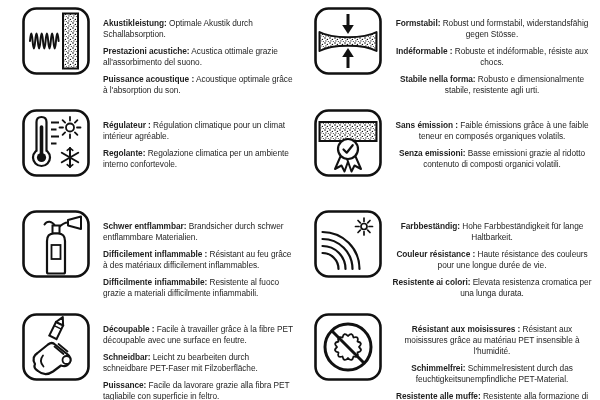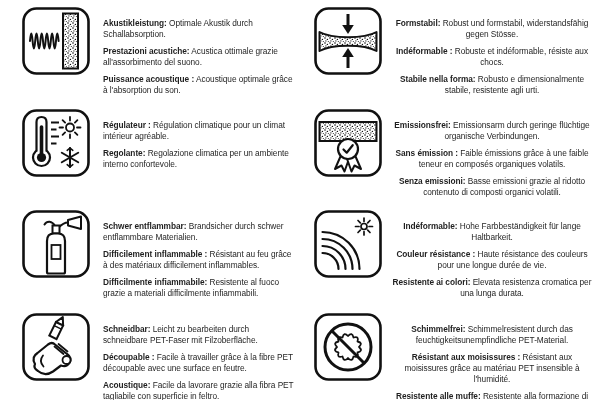--- a/index.html
+++ b/index.html
@@ -109,21 +109,20 @@
       </defs>
       <rect x="1.5" y="1.5" width="65" height="65" rx="13" fill="#fff" stroke="#111" stroke-width="2.6"></rect>
       <rect x="5.5" y="13" width="57" height="19" fill="url(#p4)" stroke="#111" stroke-width="2"></rect>
       <polygon points="28,44 21,60 27.5,56.5 30.5,62.5 36,47" fill="#fff" stroke="#111" stroke-width="2" stroke-linejoin="round"></polygon>
       <polygon points="40,44 47,60 40.5,56.5 37.5,62.5 32,47" fill="#fff" stroke="#111" stroke-width="2" stroke-linejoin="round"></polygon>
       <circle cx="34" cy="40" r="10" fill="#fff" stroke="#111" stroke-width="2.2"></circle>
       <path d="M29.5,40.5 l3.2,3.2 l6,-7.5" fill="none" stroke="#111" stroke-width="2.2" stroke-linecap="round" stroke-linejoin="round"></path>
     </svg>
   </div>
   <div class="texts">
-    <p class="para"><b>Emissionsfrei:</b> <span>Emissionsarm durch geringe flüchtige organische Verbindungen.</span></p>
     <p class="para"><b>Sans émission :</b> <span>Faible émissions grâce à une faible teneur en composés organiques volatils.</span></p>
     <p class="para"><b>Senza emissioni:</b> <span>Basse emissioni grazie al ridotto contenuto di composti organici volatili.</span></p>
   </div>
 </div>
 
 <div class="cell" id="c5">
   <div class="icon-box">
     <svg width="68" height="68" viewBox="0 0 68 68">
       <rect x="1.5" y="1.5" width="65" height="65" rx="13" fill="#fff" stroke="#111" stroke-width="2.6"></rect>
       <path d="M36,18 C41,13 43,12.5 46,12.5" fill="none" stroke="#111" stroke-width="2"></path>
@@ -144,21 +143,21 @@
 <div class="cell right" id="c6">
   <div class="icon-box">
     <svg width="68" height="68" viewBox="0 0 68 68">
       <rect x="1.5" y="1.5" width="65" height="65" rx="13" fill="#fff" stroke="#111" stroke-width="2.6"></rect>
       <path d="M8.5,22 A37,37 0 0 1 45.5,59 M8.5,29 A30,30 0 0 1 38.5,59 M8.5,36 A23,23 0 0 1 31.5,59 M8.5,43 A16,16 0 0 1 24.5,59" fill="none" stroke="#111" stroke-width="2.2" stroke-linecap="round"></path>
       <circle cx="50" cy="16.5" r="3" fill="none" stroke="#111" stroke-width="1.7"></circle>
       <path d="M50,8 V11.5 M50,21.5 V25 M41.5,16.5 H45 M55,16.5 H58.5 M44,10.5 l2.3,2.3 M53.7,20.2 l2.3,2.3 M56,10.5 l-2.3,2.3 M46.3,20.2 l-2.3,2.3" stroke="#111" stroke-width="1.7" stroke-linecap="round"></path>
     </svg>
   </div>
   <div class="texts">
-    <p class="para"><b>Indéformable:</b> <span>Hohe Farbbeständigkeit für lange Haltbarkeit.</span></p>
+    <p class="para"><b>Farbbeständig:</b> <span>Hohe Farbbeständigkeit für lange Haltbarkeit.</span></p>
     <p class="para"><b>Couleur résistance :</b> <span>Haute résistance des couleurs pour une longue durée de vie.</span></p>
     <p class="para"><b>Resistente ai colori:</b> <span>Elevata resistenza cromatica per una lunga durata.</span></p>
   </div>
 </div>
 
 <div class="cell" id="c7">
   <div class="icon-box">
     <svg width="68" height="68" viewBox="0 0 68 68">
       <rect x="1.5" y="1.5" width="65" height="65" rx="13" fill="#fff" stroke="#111" stroke-width="2.6"></rect>
       <g transform="rotate(26 34 18)">
@@ -166,33 +165,33 @@
         <rect x="30" y="10" width="8" height="15" fill="#fff" stroke="#111" stroke-width="2"></rect>
         <path d="M30,14 H38" stroke="#111" stroke-width="1.4"></path>
       </g>
       <path d="M13,51 Q9,44 15.5,40 L26,31.5 Q30,28.5 33,31.5 L45,41 Q50.5,45 47.5,50 Q44.5,54.5 39,52.5 L31,58.5 Q23,64 16,58 Q11,55 13,51 Z" fill="#fff" stroke="#111" stroke-width="2.2" stroke-linejoin="round"></path>
       <path d="M21,42.5 Q16.5,48 21.5,53.5" fill="none" stroke="#111" stroke-width="1.8" stroke-linecap="round"></path>
       <path d="M32.5,33.5 L41.5,41 M36.5,31 L45.5,38.5" fill="none" stroke="#111" stroke-width="1.8" stroke-linecap="round"></path>
       <circle cx="44.5" cy="47" r="4" fill="#fff" stroke="#111" stroke-width="1.8"></circle>
     </svg>
   </div>
   <div class="texts">
+    <p class="para"><b>Découpable :</b> <span>Facile à travailler grâce à la fibre PET découpable avec une surface en feutre.</span></p>
     <p class="para"><b>Schneidbar:</b> <span>Leicht zu bearbeiten durch schneidbare PET-Faser mit Filzoberfläche.</span></p>
-    <p class="para"><b>Découpable :</b> <span>Facile à travailler grâce à la fibre PET découpable avec une surface en feutre.</span></p>
-    <p class="para"><b>Acoustique:</b> <span>Facile da lavorare grazie alla fibra PET tagliabile con superficie in feltro.</span></p>
+    <p class="para"><b>Puissance:</b> <span>Facile da lavorare grazie alla fibra PET tagliabile con superficie in feltro.</span></p>
   </div>
 </div>
 
 <div class="cell right" id="c8">
   <div class="icon-box">
     <svg width="68" height="68" viewBox="0 0 68 68">
       <rect x="1.5" y="1.5" width="65" height="65" rx="13" fill="#fff" stroke="#111" stroke-width="2.6"></rect>
       <circle cx="34" cy="34" r="23" fill="none" stroke="#111" stroke-width="3"></circle>
       <path transform="translate(34,34)" d="M11,0 Q15.5,4.1 9.5,5.5 Q11.3,11.3 5.5,9.5 Q4.1,15.5 0,11 Q-4.1,15.5 -5.5,9.5 Q-11.3,11.3 -9.5,5.5 Q-15.5,4.1 -11,0 Q-15.5,-4.1 -9.5,-5.5 Q-11.3,-11.3 -5.5,-9.5 Q-4.1,-15.5 0,-11 Q4.1,-15.5 5.5,-9.5 Q11.3,-11.3 9.5,-5.5 Q15.5,-4.1 11,0 Z" fill="#fff" stroke="#111" stroke-width="1.8" stroke-linejoin="round"></path>
       <path d="M17.5,17.5 L50.5,50.5" stroke="#111" stroke-width="3"></path>
     </svg>
   </div>
   <div class="texts">
+    <p class="para"><b>Résistant aux moisissures :</b> <span>Résistant aux moisissures grâce au matériau PET insensible à l'humidité.</span></p>
     <p class="para"><b>Schimmelfrei:</b> <span>Schimmelresistent durch das feuchtigkeitsunempfindliche PET-Material.</span></p>
-    <p class="para"><b>Résistant aux moisissures :</b> <span>Résistant aux moisissures grâce au matériau PET insensible à l'humidité.</span></p>
     <p class="para"><b>Resistente alle muffe:</b> <span>Resistente alla formazione di muffe grazie al materiale PET insensibile all'umidità.</span></p>
   </div>
 </div>
 
 </body></html>

